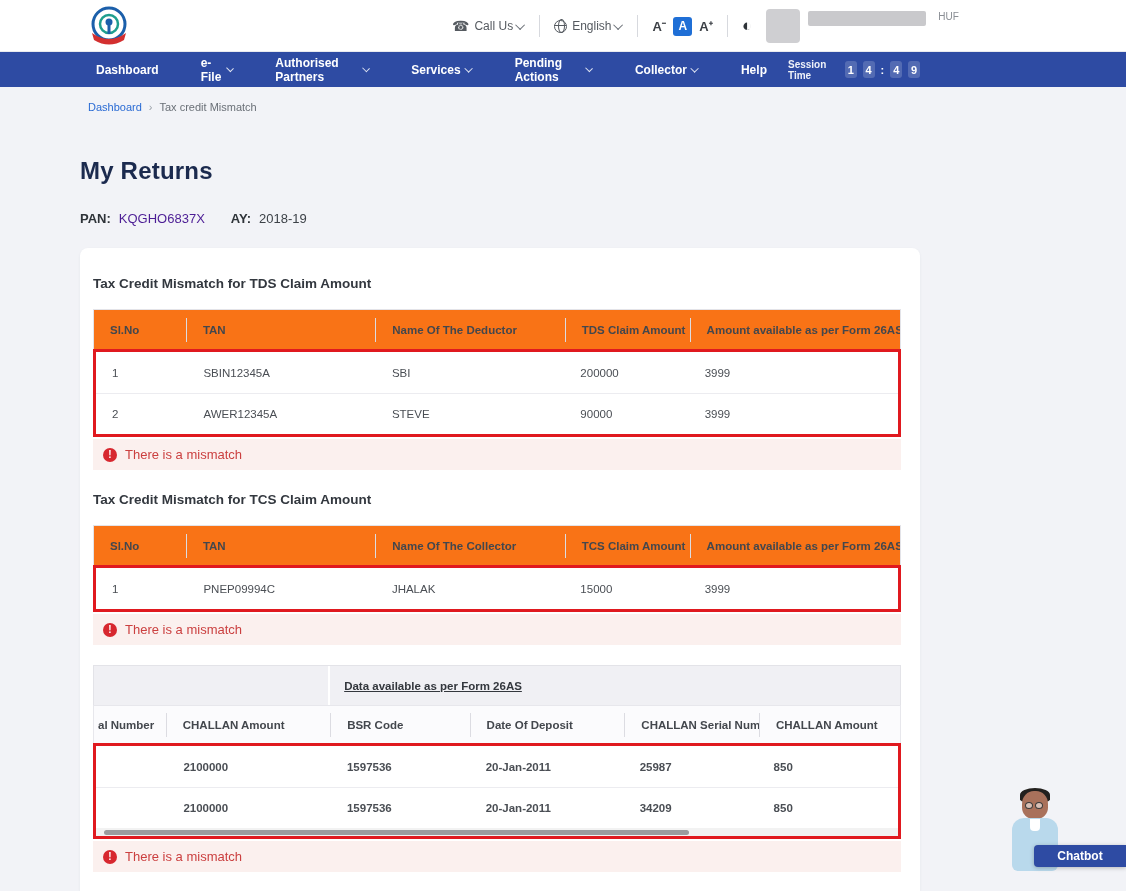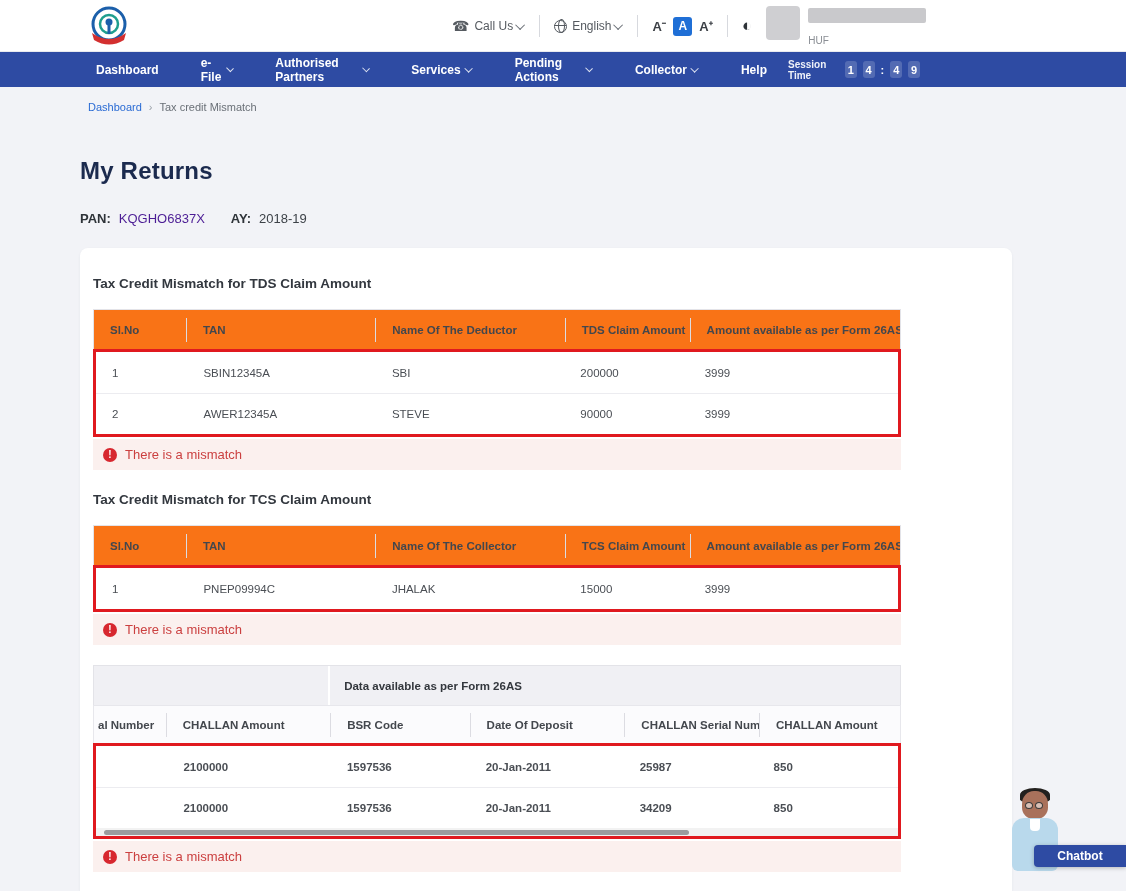--- a/index.html
+++ b/index.html
@@ -23,21 +23,21 @@
   .phone-ic { font-size:14px; color:#555a60; }
   .globe { width:13px; height:13px; border:1.4px solid #555a60; border-radius:50%; position:relative; }
   .globe::before { content:""; position:absolute; left:3px; top:-1.4px; width:4.5px; height:12px; border:1.2px solid #555a60; border-radius:50%; }
   .globe::after { content:""; position:absolute; left:-1px; top:4.6px; width:12px; height:1.2px; background:#555a60; }
   .font-sizes { display:flex; align-items:center; gap:7px; }
   .fs { font-size:13px; font-weight:bold; color:#3c4046; cursor:pointer; }
   .fs-active { background:#1f6fd6; color:#fff; width:19px; height:19px; display:flex; align-items:center; justify-content:center; border-radius:3px; font-size:12px; }
   .contrast-ic { font-size:17px; color:#2e3338; cursor:pointer; }
   .user-block { display:flex; align-items:flex-start; gap:8px; cursor:pointer; }
   .avatar { width:34px; height:34px; background:#cfcfd2; border-radius:4px; }
-  .user-meta { display:flex; flex-direction:column; gap:12px; padding-top:2px; }
+  .user-meta { display:flex; flex-direction:row; gap:12px; padding-top:2px; }
   .user-name-redacted { width:118px; height:15px; background:#c9c9cc; border-radius:2px; }
   .user-type { font-size:10px; color:#8a8e94; }
 
   
   .navbar { height:35px; background:#2e4ba3; display:flex; align-items:center; padding-left:75px; }
   .nav-item { display:flex; align-items:center; gap:6px; color:#ffffff; font-size:12px; font-weight:bold; padding:0 21px; cursor:pointer; height:100%; }
   .nav-chev { width:6px; height:6px; border-left:1.4px solid #dfe4f2; border-bottom:1.4px solid #dfe4f2; transform:rotate(-45deg) translateY(-2px); }
   .session { margin-left:auto; margin-right:206px; display:flex; align-items:center; gap:6px; }
   .session-label { color:#eef1f8; font-size:10px; font-weight:bold; }
   .digit { background:rgba(255,255,255,0.18); color:#ffffff; font-size:11px; font-weight:bold; width:15px; height:17px; display:flex; align-items:center; justify-content:center; border-radius:3px; }
@@ -48,21 +48,21 @@
   .bc-link { color:#2a6bd4; cursor:pointer; }
   .bc-sep { color:#9aa0a8; font-size:11px; }
   .bc-current { color:#6a7077; }
 
   
   .page-title { margin:44px 0 0 80px; font-size:24px; font-weight:bold; color:#1b2a4e; letter-spacing:0.2px; }
   .pan-row { margin:26px 0 0 80px; font-size:13px; color:#3d4248; display:flex; gap:8px; align-items:baseline; }
   .pan-row b { color:#2e3338; }
   .pan-val { margin-right:18px; color:#4c1d95; }
 
-  .card { position:absolute; left:80px; top:248px; width:932px; height:643px; background:#ffffff; border-radius:8px 8px 0 0; box-shadow:0 1px 3px rgba(40,50,80,0.06); padding:28px 19px 0 13px; }
+  .card { position:absolute; left:80px; top:248px; width:840px; height:643px; background:#ffffff; border-radius:8px 8px 0 0; box-shadow:0 1px 3px rgba(40,50,80,0.06); padding:28px 19px 0 13px; }
 
   .section-title { font-size:13.5px; font-weight:bold; color:#33383f; margin-bottom:18px; }
 
   .tbl { width:808px; font-size:11.5px; }
   .tbl-head { display:grid; background:#f97316; border:1px solid #e3e3e8; border-bottom:none; height:40px; align-items:center; color:#43474d; font-weight:bold; }
   .g5 { grid-template-columns:11.4% 23.5% 23.5% 15.5% 26.1%; }
   .g6 { grid-template-columns:8.9% 20.4% 17.3% 19.2% 16.7% 17.5%;font-weight:bold; }
   .th { padding-left:16px; border-left:1px solid #dcdce2; height:24px; display:flex; align-items:center; overflow:hidden; white-space:nowrap; }
   .th:first-child { border-left:none; }
   .th-flush { padding-left:4px; }
@@ -72,21 +72,21 @@
   .td { padding-left:16px; overflow:hidden; white-space:nowrap; }
 
   .warnbar { width:808px; background:#fbf0ee; display:flex; align-items:center; gap:8px; padding:8px 10px; margin-top:2px; }
   .warn-ic { width:14px; height:14px; border-radius:50%; background:#d7282f; color:#fff; font-size:10px; font-weight:bold; display:flex; align-items:center; justify-content:center; flex:0 0 auto; }
   .warn-text { color:#cb4040; font-size:13px; }
 
   .gap22 { height:22px; } .gap20 { height:20px; }
 
   .group-head { display:grid; grid-template-columns:29.3% 70.7%; background:#f0f0f4; border:1px solid #e3e3e8; border-bottom:none; height:40px; align-items:center; color:#33373d; font-weight:bold; }
   .gh-left { height:100%; border-right:2px solid #ffffff; }
-  .gh-right { padding-left:14px; font-size:11.5px; }
+  .gh-right { padding-left:14px; font-size:11.5px;text-decoration:underline; }
   .tbl3-cols { display:grid; background:#fbfbfd; border:1px solid #e7e7ec; border-bottom:none; height:38px; align-items:center; color:#43474d; font-weight:bold; }
 
   .hscroll { height:8px; background:#f2f2f2; position:relative; }
   .hscroll-thumb { position:absolute; left:1%; top:1.5px; width:73%; height:5px; background:#9b9b9e; border-radius:3px; }
 
   
   .chatbot-tab { position:absolute; right:0; bottom:24px; width:92px; height:22px; background:#2e4ba3; color:#fff; font-size:12px; font-weight:bold; display:flex; align-items:center; justify-content:center; border-radius:4px 0 0 4px; cursor:pointer; box-shadow:0 1px 4px rgba(0,0,0,0.25); }
   .bot { position:absolute; right:62px; bottom:20px; width:58px; height:80px; cursor:pointer; }
   .bot-head { position:absolute; left:16px; top:0; width:26px; height:28px; background:#a9715b; border-radius:46% 46% 42% 42%; }
   .bot-hair { position:absolute; left:14px; top:-3px; width:30px; height:14px; background:#23201e; border-radius:50% 50% 20% 20%; }

